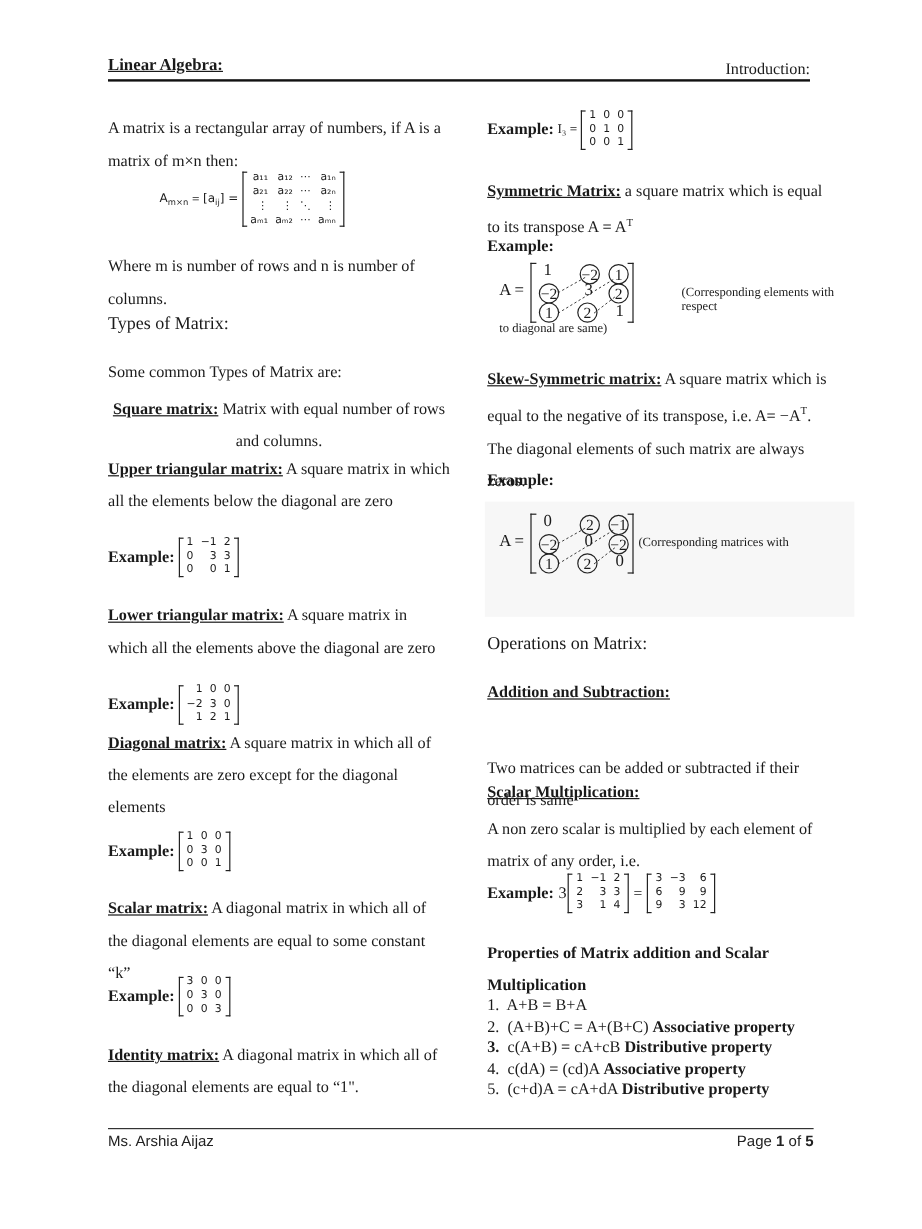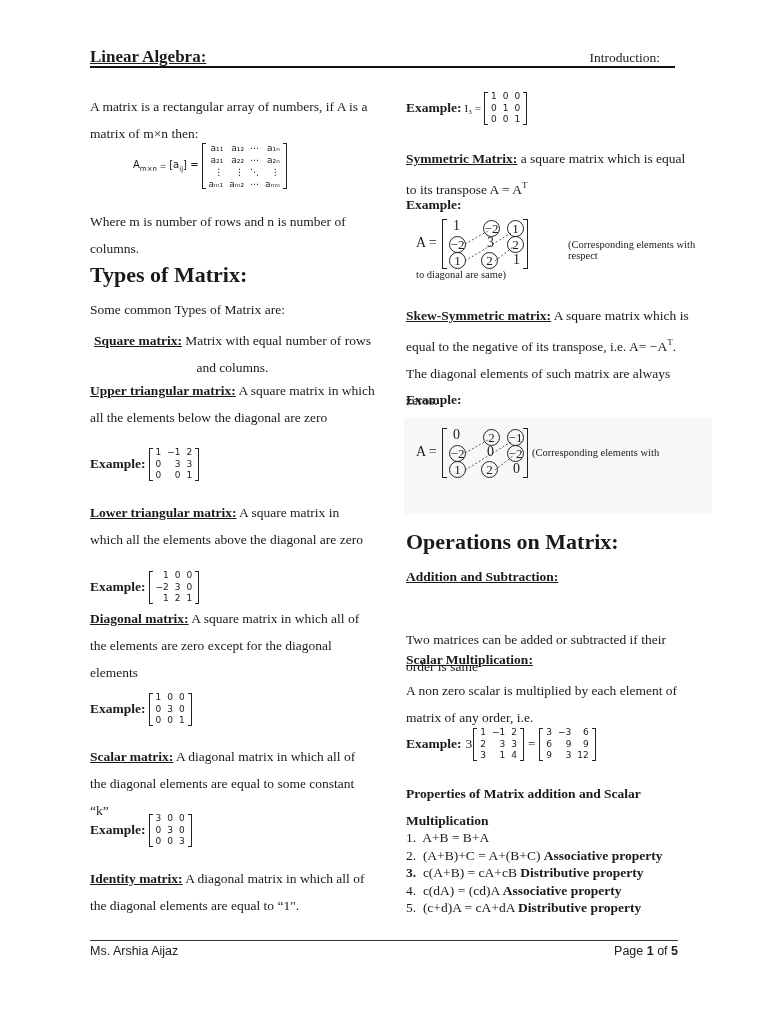--- a/index.html
+++ b/index.html
@@ -1,27 +1,27 @@
 <!DOCTYPE html>
 <html><head>
 <meta charset="utf-8">
 <style>
   html, body { margin:0; padding:0; }
   body { width:768px; height:1024px; background:#ffffff; position:relative; overflow:hidden;
          font-family:"Liberation Serif", serif; color:#1a1a1a; }
   .abs { position:absolute; }
-  .header-title { left:90px; top:47px; font-size:17px; font-weight:bold; text-decoration:underline; }
-  .header-right { right:108px; top:50px; font-size:13.5px; }
+  .header-title { left:90px; top:47px; font-size:14px; font-weight:bold; text-decoration:underline; }
+  .header-right { right:93px; top:50px; font-size:13.5px; }
   .header-rule { left:90px; top:66px; width:585px; height:0; border-top:2px solid #111; }
   .footer-rule { left:90px; top:940px; width:588px; height:0; border-top:1.5px solid #333; }
   .footer-left { left:90px; top:944px; font-family:"Liberation Sans", sans-serif; font-size:12.5px; color:#222; }
   .footer-right { right:90px; top:944px; font-family:"Liberation Sans", sans-serif; font-size:12.5px; color:#222; }
   .footer-right b { font-weight:bold; }
   .p { font-size:13.5px; line-height:27px; width:285px; }
-  .h2 { font-size:22px; font-weight:bold; }
+  .h2 { font-size:15px; font-weight:normal; }
   .term { font-weight:bold; text-decoration:underline; }
   .ex-label { font-weight:bold; font-size:13.5px; }
   .bmat { display:inline-block; position:relative; vertical-align:middle; padding:0 4px;
           font-family:"DejaVu Sans", sans-serif; font-size:9px; line-height:11.5px; }
   .bmat::before, .bmat::after { content:""; position:absolute; top:1px; bottom:1px; width:3px;
           border:1px solid #222; }
   .bmat::before { left:0; border-right:none; }
   .bmat::after { right:0; border-left:none; }
   .bmat table { border-collapse:collapse; }
   .bmat td { padding:0 3px; text-align:right; }
@@ -263,21 +263,21 @@
     <span style="position:absolute;left:10px;top:-1px;">0</span>
     <span class="circ" style="position:absolute;left:40px;top:1px;">2</span>
     <span class="circ" style="position:absolute;left:64px;top:1px;">−1</span>
     <span class="circ" style="position:absolute;left:6px;top:17px;">−2</span>
     <span style="position:absolute;left:44px;top:16px;">0</span>
     <span class="circ" style="position:absolute;left:64px;top:17px;">−2</span>
     <span class="circ" style="position:absolute;left:6px;top:33px;">1</span>
     <span class="circ" style="position:absolute;left:38px;top:33px;">2</span>
     <span style="position:absolute;left:70px;top:33px;">0</span>
   </div>
-  <div class="small" style="position:absolute;left:128px;top:29px;">(Corresponding elements with</div>
+  <div class="small" style="position:absolute;left:128px;top:29px;">(Corresponding matrices with</div>
 </div>
 
 <div class="abs h2" style="left:406px;top:529px;">Operations on Matrix:</div>
 
 <div class="abs p" style="left:406px;top:563px;"><span class="term">Addition and Subtraction:</span></div>
 <div class="abs p" style="left:406px;top:594px;width:290px;margin-top:32px;">Two matrices can be added or subtracted if their order is same</div>
 
 <div class="abs p" style="left:406px;top:646px;"><span class="term">Scalar Multiplication:</span></div>
 <div class="abs p" style="left:406px;top:677px;width:290px;">A non zero scalar is multiplied by each element of matrix of any order, i.e.</div>
 

